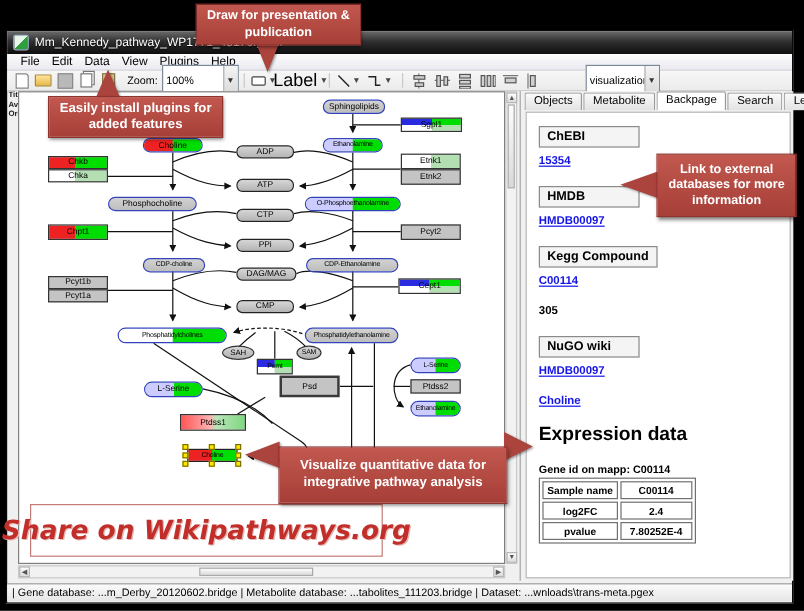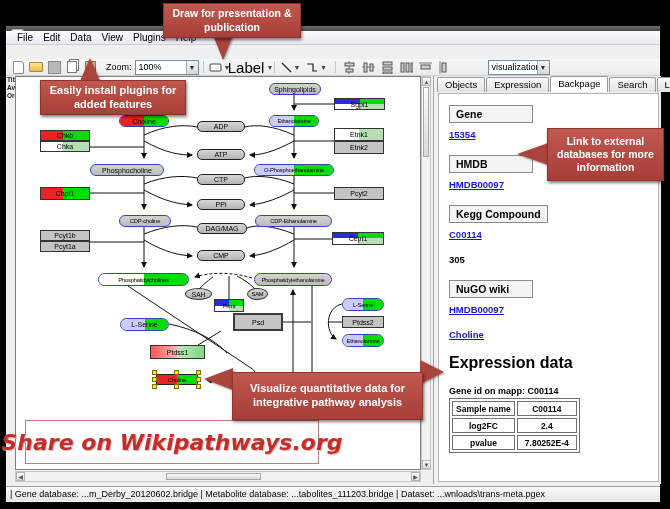--- a/index.html
+++ b/index.html
@@ -3,32 +3,32 @@
 <meta charset="utf-8">
 <style>
   html,body{margin:0;padding:0;}
   body{width:670px;height:509px;background:#000;position:relative;overflow:hidden;
        font-family:"Liberation Sans", sans-serif;color:#000;}
   
   #window{position:absolute;left:5px;top:25px;width:656px;height:478px;background:#f0f0f0;border:1px solid #0a0a0a;box-sizing:border-box;}
   #titlebar{position:absolute;left:0;top:0;width:100%;height:19px;background:linear-gradient(#6b6b6b,#303030 45%,#0e0e0e);display:flex;align-items:center;padding-left:5px;box-sizing:border-box;}
   #titlebar .ttl{color:#fff;font-size:10px;margin-left:5px;text-shadow:0 1px 1px #000;white-space:nowrap;}
   .appicon{width:11px;height:11px;background:linear-gradient(135deg,#e8f5e8 50%,#2f9e3f 50%);border:1px solid #9fb7c8;border-radius:2px;}
-  #menubar{position:absolute;left:0;top:5px;width:100%;height:14px;background:linear-gradient(#fdfdfd,#e9e9f0);border-bottom:1px solid #cfcfd8;display:flex;align-items:center;gap:0;padding-left:6px;box-sizing:border-box;}
+  #menubar{position:absolute;left:0;top:19px;width:100%;height:14px;background:linear-gradient(#fdfdfd,#e9e9f0);border-bottom:1px solid #cfcfd8;display:flex;align-items:center;gap:0;padding-left:6px;box-sizing:border-box;}
   .menuitem{font-size:10px;padding:0 5px;cursor:default;}
   #toolbar{position:absolute;left:0;top:33px;width:100%;height:17px;background:linear-gradient(#f7f7f7,#ebebeb);border-bottom:1px solid #cfcfcf;display:flex;align-items:center;box-sizing:border-box;padding-left:4px;}
   .tbtn{width:16px;height:14px;display:flex;align-items:center;justify-content:center;margin-right:2px;}
   .ico-new{width:9px;height:11px;background:#fff;border:1px solid #888;border-top-right-radius:3px;}
   .ico-open{width:12px;height:8px;background:linear-gradient(#ffe49a,#e8b94a);border:1px solid #b08a2a;border-radius:1px;}
   .ico-save{width:11px;height:11px;background:#b9b9b9;border:1px solid #8a8a8a;}
   .ico-copy{width:8px;height:10px;background:#fff;border:1px solid #777;box-shadow:2px -2px 0 -1px #fff,2px -2px 0 0 #777;}
   .ico-paste{width:9px;height:11px;background:#d8c49a;border:1px solid #8a7340;}
   .tsep{width:1px;height:12px;background:#c9c9c9;margin:0 4px;}
   .tlabel{font-size:9px;font-weight:normal;margin:0 3px 0 6px;}
-  .combo{height:15px;background:#fff;border:1px solid #7a8a99;display:flex;align-items:center;font-size:9px;box-sizing:border-box;}
+  .combo{height:27px;background:#fff;border:1px solid #7a8a99;display:flex;align-items:center;font-size:9px;box-sizing:border-box;}
   .combo .cv{flex:1;padding-left:3px;white-space:nowrap;overflow:hidden;}
   .combo .da{width:11px;height:100%;background:linear-gradient(#f4f4f4,#d8d8d8);border-left:1px solid #aaa;display:flex;align-items:center;justify-content:center;font-size:7px;color:#333;}
   .ddarrow{font-size:7px;color:#444;margin-left:2px;}
   .mini{font-size:15px;}
   .alsvg{margin:0 3px;}
   
   #infostrip{position:absolute;left:1px;top:50px;width:8px;height:394px;overflow:hidden;font-size:6.5px;font-weight:bold;line-height:8px;color:#222;}
   #canvas{position:absolute;left:9px;top:50px;width:406px;height:394px;background:#fff;border:1px solid #808080;box-sizing:border-box;overflow:hidden;}
   #vscroll{position:absolute;left:415px;top:50px;width:10px;height:394px;background:#f2f2f2;border:1px solid #c8c8c8;box-sizing:border-box;}
   #hscroll{position:absolute;left:9px;top:445px;width:406px;height:11px;background:#f2f2f2;border:1px solid #c8c8c8;box-sizing:border-box;}
@@ -366,28 +366,28 @@
   </div>
   <div id="hscroll">
     <span class="sarrow" style="left:0;top:0">◀</span>
     <span class="sthumb" style="left:150px;top:1px;width:95px;height:7px"></span>
     <span class="sarrow" style="right:0;top:0">▶</span>
   </div>
 
   <div id="rpanel">
     <div id="tabs">
       <span class="tab">Objects</span>
-      <span class="tab">Expression</span>
+      <span class="tab">Metabolite</span>
       <span class="tab active">Backpage</span>
       <span class="tab">Search</span>
       <span class="tab">Legend</span>
     </div>
     <div id="backpage">
       <div class="bp-sec">
-        <div class="bp-hdr">Gene</div>
+        <div class="bp-hdr">ChEBI</div>
         <div class="bp-val link">15354</div>
       </div>
       <div class="bp-sec">
         <div class="bp-hdr">HMDB</div>
         <div class="bp-val link">HMDB00097</div>
       </div>
       <div class="bp-sec">
         <div class="bp-hdr">Kegg Compound</div>
         <div class="bp-val link">C00114</div>
       </div>

